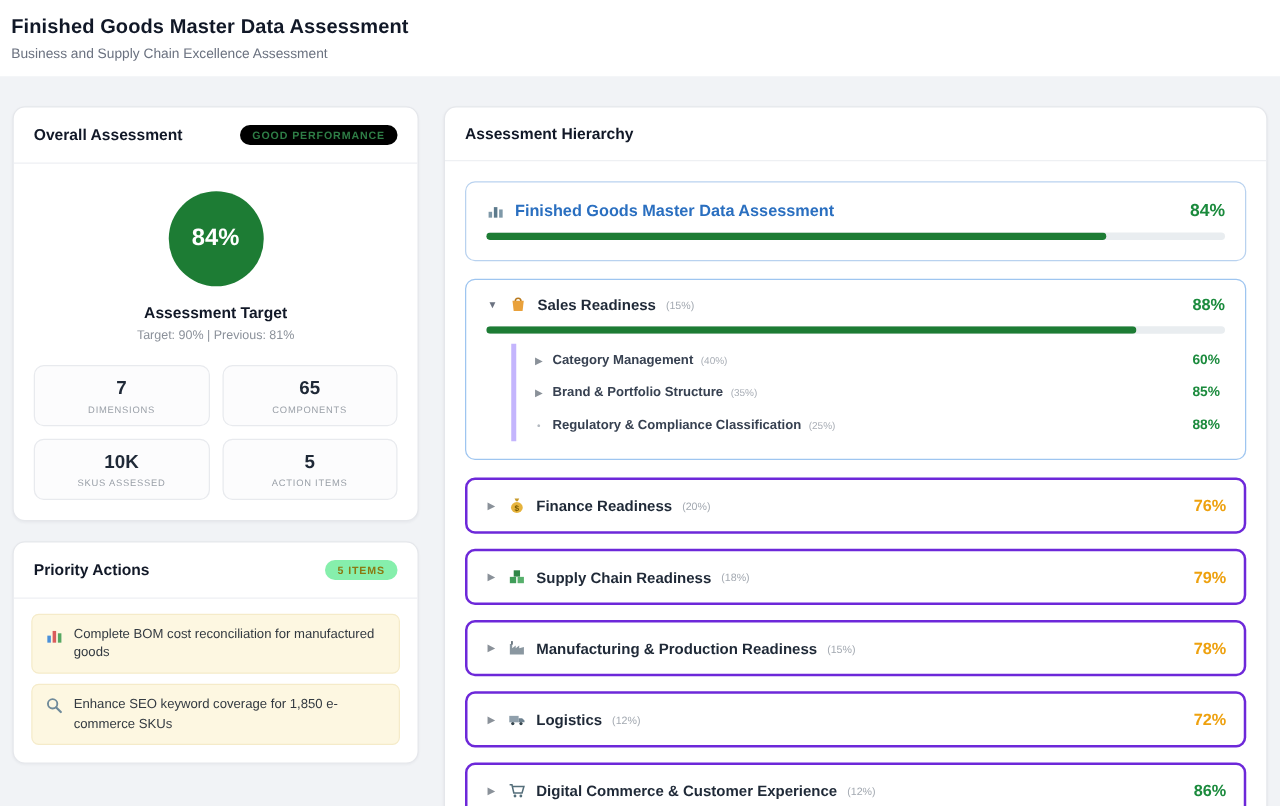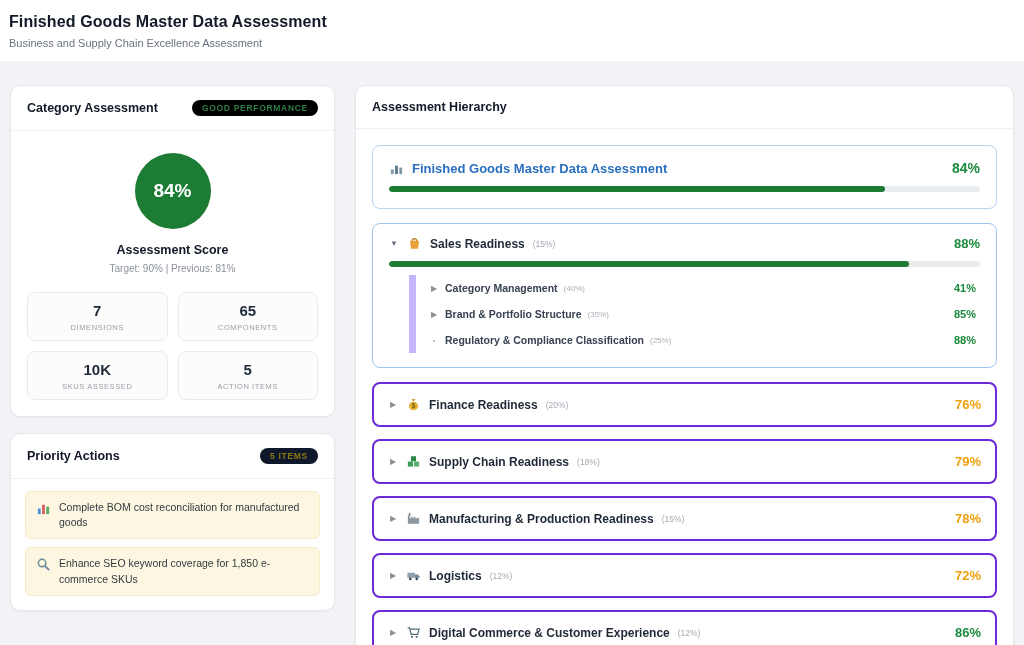--- a/index.html
+++ b/index.html
@@ -26,21 +26,21 @@
   .card-head {
     display:flex; align-items:center; justify-content:space-between;
     padding:14px 16px; border-bottom:1px solid #eef0f3;
   }
   .card-head h2 { font-size:12.5px; font-weight:bold; color:#111827; }
   .badge {
     font-size:8.5px; font-weight:bold; letter-spacing:.7px;
     padding:3px 10px; border-radius:10px; white-space:nowrap;
   }
   .badge-green { background:#000000; color:#2e7d46; }
-  .badge-yellow { background:#0f172a; color:#8a7a12; }
+  .badge-yellow { background:#86efac; color:#8a7a12; }
 
   
   .oa-body { padding:6px 16px 16px; }
   .score-circle {
     width:76px; height:76px; border-radius:50%; background:#1d7c34;
     color:#fff; font-size:19px; font-weight:bold;
     display:flex; align-items:center; justify-content:center;
     margin:16px auto 14px;
   }
   .score-label { text-align:center; font-size:12.5px; font-weight:bold; color:#111827; }
@@ -81,48 +81,48 @@
   .pct-green { color:#1a8a3c; }
   .pct-amber { color:#eea10e; }
   .bar { height:6px; border-radius:3px; background:#e9edf0; margin-top:10px; overflow:hidden; }
   .bar-fill { height:100%; border-radius:3px; background:#1d7c34; }
   .caret { font-size:8px; color:#6b7280; width:10px; flex:0 0 10px; text-align:center; cursor:pointer; }
   .caret-down::before { content:"▼"; }
   .caret-right::before { content:"▶"; color:#8a9199; }
   .leaf-dot::before { content:"•"; color:#b3b9c0; }
   .hier-icon { width:15px; height:15px; flex:0 0 15px; }
   .children {
-    margin:8px 0 2px 20px; padding-left:13px; border-left:7px solid #c4b5fd;
+    margin:8px 0 2px 20px; padding-left:13px; border-left:4px solid #c4b5fd;
   }
   .child-row { display:flex; align-items:center; gap:6px; padding:7px 4px 7px 0; }
   .child-label { font-size:10.5px; font-weight:bold; color:#374151; }
   .child-weight { font-size:8px; color:#a9aeb6; }
 </style>
 </head>
 <body>
 
 <header class="topbar">
   <h1>Finished Goods Master Data Assessment</h1>
   <p>Business and Supply Chain Excellence Assessment</p>
 </header>
 
 <main class="content">
 
   <div class="left-col">
 
     <section class="card">
       <div class="card-head">
-        <h2>Category Assessment</h2>
+        <h2>Overall Assessment</h2>
         <span class="badge badge-green">GOOD PERFORMANCE</span>
       </div>
       <div class="oa-body">
         <div class="score-circle">
           <span>84%</span>
         </div>
-        <div class="score-label">Assessment Score</div>
+        <div class="score-label">Assessment Target</div>
         <div class="score-target">Target: 90% | Previous: 81%</div>
         <div class="stats-grid">
           <div class="stat-box">
             <div class="stat-value">7</div>
             <div class="stat-label">DIMENSIONS</div>
           </div>
           <div class="stat-box">
             <div class="stat-value">65</div>
             <div class="stat-label">COMPONENTS</div>
           </div>
@@ -198,21 +198,21 @@
             <span class="pct pct-md pct-green">88%</span>
           </div>
           <div class="bar">
             <div class="bar-fill" style="width: 88%;"></div>
           </div>
           <div class="children">
             <div class="child-row">
               <span class="caret caret-right"></span>
               <span class="child-label">Category Management</span>
               <span class="child-weight">(40%)</span>
-              <span class="pct pct-sm pct-green">41%</span>
+              <span class="pct pct-sm pct-green">60%</span>
             </div>
             <div class="child-row">
               <span class="caret caret-right"></span>
               <span class="child-label">Brand &amp; Portfolio Structure</span>
               <span class="child-weight">(35%)</span>
               <span class="pct pct-sm pct-green">85%</span>
             </div>
             <div class="child-row">
               <span class="caret leaf-dot"></span>
               <span class="child-label">Regulatory &amp; Compliance Classification</span>

